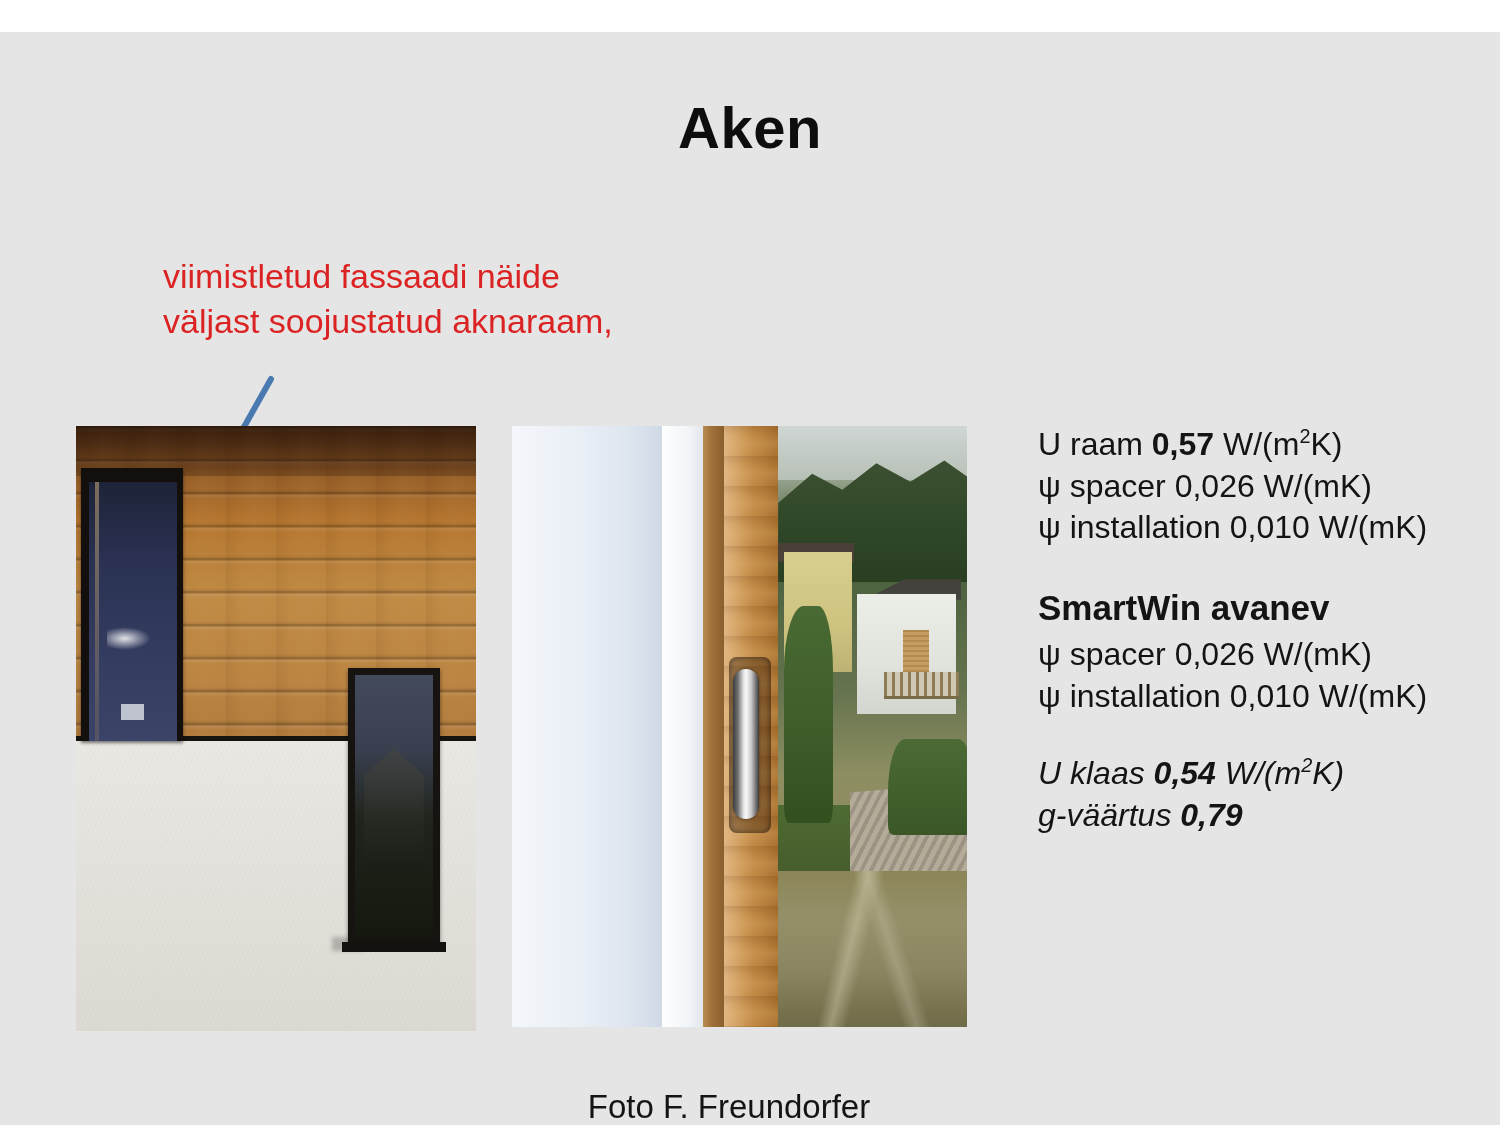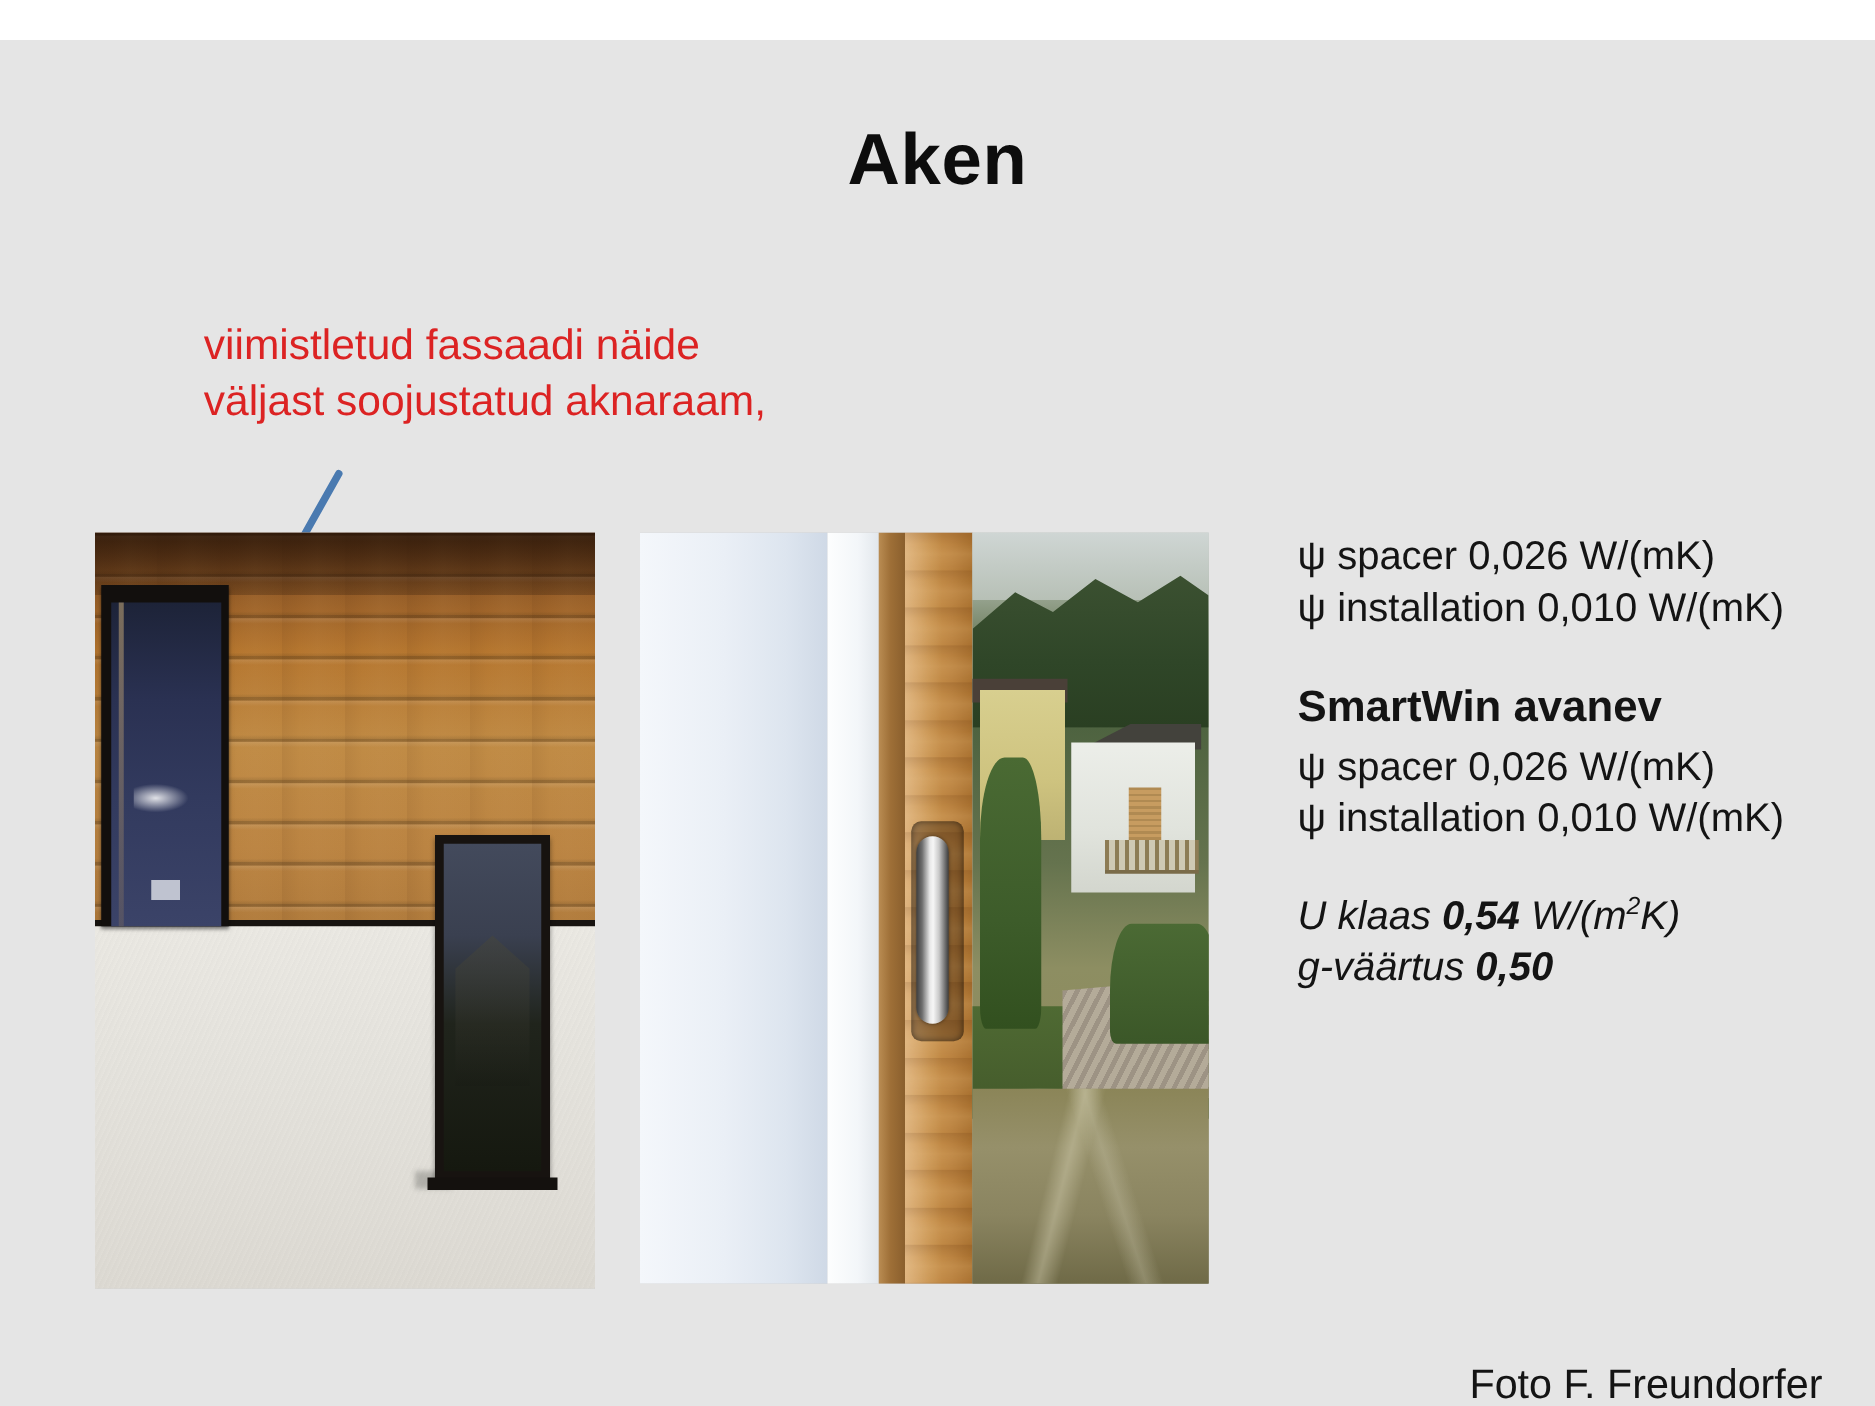--- a/index.html
+++ b/index.html
@@ -282,21 +282,21 @@
   .spec-line { white-space: nowrap; }
   .spec-line b { font-weight: bold; }
   sup { font-size: 0.62em; vertical-align: super; line-height: 0; }
 
   
   #photo-credit {
     position: absolute;
     left: 0;
     top: 1056px;
     width: 1458px;
-    text-align: right;
+    text-align: center;
     font-size: 33px;
     color: #141414;
   }
 </style>
 </head>
 <body>
 
 <div id="slide" style="background: #e5e5e5; margin-top: 32px;">
 
   <div id="slide-title">Aken</div>
@@ -366,32 +366,33 @@
       <div class="out-hedge2"></div>
       <div class="out-ground">
         <div class="out-ground-track"></div>
       </div>
     </div>
   </div>
 
   <div id="spec-panel">
 
     <div class="spec-group">
+      <div class="spec-line"><span>U raam </span><b>0,57</b><span> W/(m</span><sup>2</sup><span>K)</span></div>
       <div class="spec-line">ψ spacer 0,026 W/(mK)</div>
       <div class="spec-line">ψ installation 0,010 W/(mK)</div>
     </div>
 
     <div class="spec-group">
       <div class="spec-heading">SmartWin avanev</div>
       <div class="spec-line">ψ spacer 0,026 W/(mK)</div>
       <div class="spec-line">ψ installation 0,010 W/(mK)</div>
     </div>
 
     <div class="spec-group">
       <div class="spec-line"><span>U klaas </span><b>0,54</b><span> W/(m</span><sup>2</sup><span>K)</span></div>
-      <div class="spec-line"><span>g-väärtus </span><b>0,50</b></div>
+      <div class="spec-line"><span>g-väärtus </span><b>0,79</b></div>
     </div>
 
   </div>
 
   <div id="photo-credit">Foto F. Freundorfer</div>
 
 </div>
 
 </body></html>

